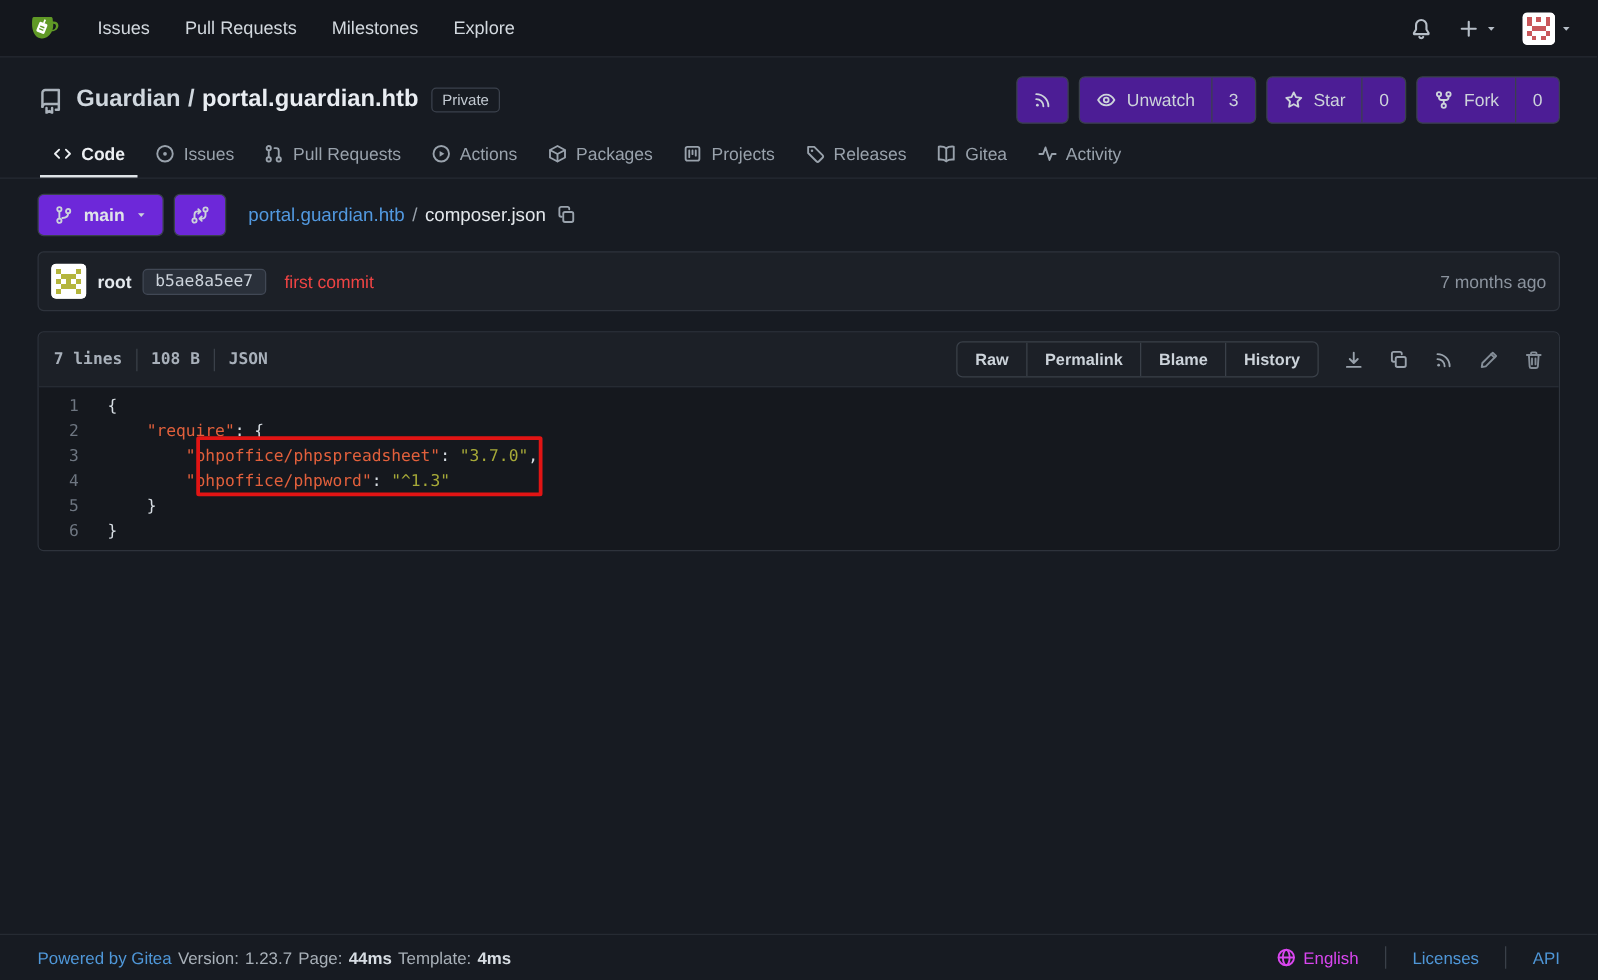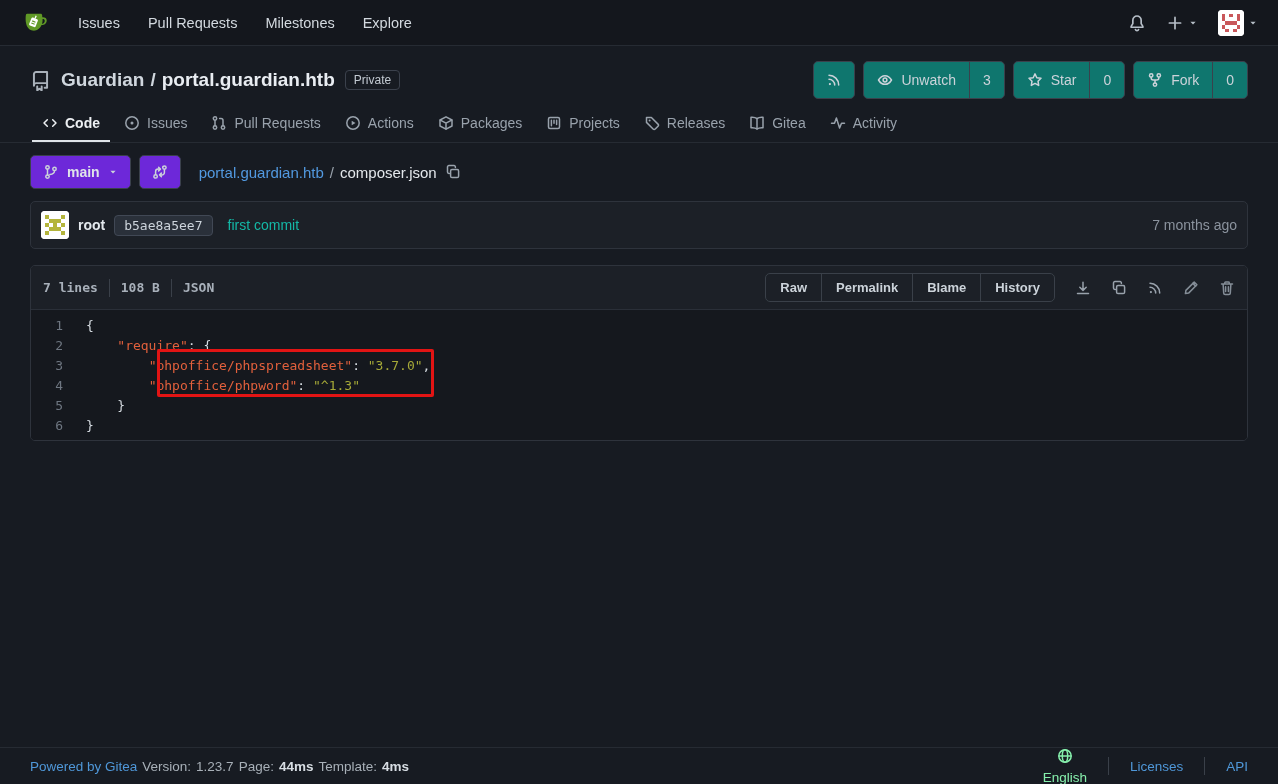--- a/index.html
+++ b/index.html
@@ -30,21 +30,21 @@
   .repo-header { display:flex; align-items:center; padding-top:15px; }
   .repo-icon { color:#aab2bb; margin-right:10px; }
   .repo-icon svg { width:21px; height:21px; }
   .repo-title { font-size:19px; display:flex; align-items:center; gap:6px; }
   .repo-owner { color:#d0d7de; text-decoration:none; }
   .repo-sep { color:#d0d7de; }
   .repo-name { color:#e9edf2; font-weight:700; text-decoration:none; }
   .badge { font-size:12px; color:#c3cad2; border:1px solid #3b414c; border-radius:4px;
            padding:2px 8px; margin-left:10px; }
   .repo-actions { margin-left:auto; display:flex; gap:8px; }
-  .btn { display:flex; align-items:stretch; background:#0f766e; border:1px solid #3a414c;
+  .btn { display:flex; align-items:stretch; background:#4c1d95; border:1px solid #3a414c;
          border-radius:5px; height:38px; font-size:14px; color:#ccd3da; cursor:pointer; overflow:hidden; }
   .btn .seg { display:flex; align-items:center; gap:8px; padding:0 13px; }
   .btn .count { border-left:1px solid #3a414c; display:flex; align-items:center; padding:0 13px; }
   .btn.square .seg { padding:0 12px; }
 
   
   .tabs { display:flex; gap:4px; padding:0 32px; margin-top:8px; border-bottom:1px solid #262b33; }
   .tab { display:flex; align-items:center; gap:7px; padding:8px 10px 9px; font-size:14px;
          color:#99a2ac; cursor:pointer; border-bottom:2px solid transparent; text-decoration:none; }
   .tab.active { color:#edf0f3; font-weight:700; border-bottom-color:#dfe4e8; }
@@ -62,21 +62,21 @@
   .copy-path { color:#9aa3ad; cursor:pointer; margin-left:2px; }
 
   
   .commit-bar { display:flex; align-items:center; gap:9px; height:48px; margin-top:10px;
                 background:#1c2027; border:1px solid #2e333c; border-radius:5px; padding:0 10px; }
   .commit-avatar { width:28px; height:28px; border-radius:4px; overflow:hidden; background:#fff; flex:0 0 auto; }
   .commit-avatar svg { width:100%; height:100%; display:block; }
   .commit-author { font-weight:700; color:#e4e9ee; }
   .sha-chip { font-family:"DejaVu Sans Mono", monospace; font-size:13px; color:#ccd3db;
               background:#2a303a; border:1px solid #414855; border-radius:4px; padding:2px 9px; cursor:pointer; }
-  .commit-msg { color:#14b8a6; margin-left:6px; cursor:pointer; }
+  .commit-msg { color:#ef4444; margin-left:6px; cursor:pointer; }
   .commit-time { margin-left:auto; color:#8b939e; font-size:14px; }
 
   
   .file-box { margin-top:16px; border:1px solid #2e333c; border-radius:5px; overflow:hidden; }
   .file-header { height:44px; background:#1c2027; border-bottom:1px solid #2a2f38;
                  display:flex; align-items:center; padding:0 12px;font-weight:bold; }
   .file-meta { display:flex; align-items:center; font-family:"DejaVu Sans Mono", monospace;
                font-size:13px; color:#a8b0ba; }
   .vdiv { width:1px; height:18px; background:#3a4049; margin:0 11px; }
   .file-actions { margin-left:auto; display:flex; align-items:center; gap:20px; }
@@ -100,21 +100,21 @@
                     border:3px solid var(--annotation-color,#e21414); border-radius:2px; pointer-events:none; }
 
   
   .footer { margin-top:auto; flex:0 0 auto; height:37px; border-top:1px solid #262b33;
             display:flex; align-items:center; padding:0 30px; font-size:13.5px; color:#a8b0b8; }
   .footer a { text-decoration:none; cursor:pointer; }
   .footer .blue { color:#4f97d8; }
   .footer strong { color:#d7dde3; }
   .footer-left { display:flex; align-items:flex-start; gap:5px; }
   .footer-right { margin-left:auto; display:flex; align-items:center; gap:10px; }
-  .lang { display:flex; align-items:center; gap:6px; color:#86efac; cursor:pointer;flex-direction:column; }
+  .lang { display:flex; align-items:center; gap:6px; color:#d946ef; cursor:pointer; }
 </style>
 </head>
 <body>
 
 <nav class="navbar">
   <span class="nav-logo icon">
       <svg viewBox="0 0 32 32">
         <path fill="#609926" d="M7.5 6h14.6c.8 0 1.4.6 1.5 1.4l.2 2.4c2.6-.3 4.7 1 4.7 3.4 0 2.9-2.4 4.9-5.5 5-1.8 3.9-5.4 6.8-9.9 5.9C8.4 23.2 6.1 18 6 12.3 6 9.2 6.2 7.4 6.5 6.7 6.7 6.3 7.1 6 7.5 6Zm16.6 5.8c.1 1.8-.1 3.6-.6 5.3 1.7-.5 2.8-1.7 2.9-3.3 0-1.4-1-2.1-2.3-2Z"></path>
         <g transform="rotate(22 14 15)">
           <path d="M14.5 7.5v3.2" stroke="#fff" stroke-width="1.4"></path>

